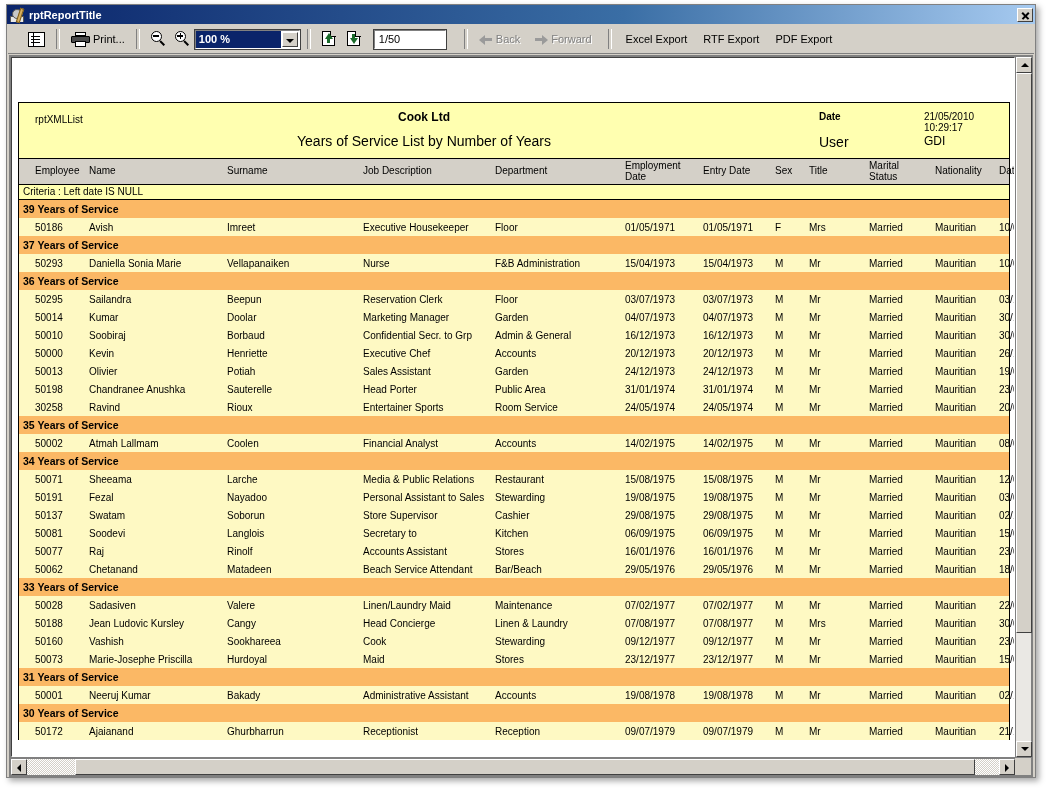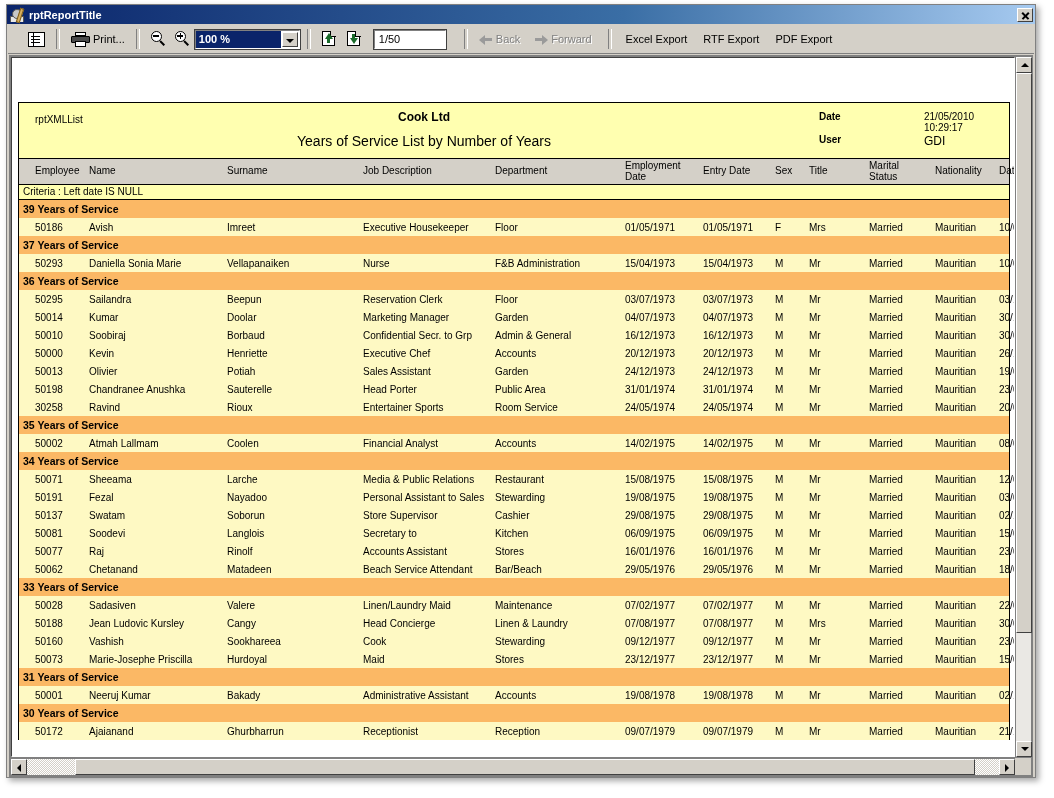--- a/index.html
+++ b/index.html
@@ -279,21 +279,21 @@
     padding-right: 180px;
   }
   .rpt-sub {
     position:absolute; left:0; right:0; top:30px;
     text-align:center;
     font-size:14px; color:#000;
     padding-right: 180px;
   }
   .rpt-meta-lbl1 { position:absolute; left:800px; top:8px; font-size:10px; font-weight:bold;}
   .rpt-meta-val1 { position:absolute; left:905px; top:8px; font-size:10px;}
-  .rpt-meta-lbl2 { position:absolute; left:800px; top:31px; font-size:10px; font-weight:bold;}
+  .rpt-meta-lbl2 { position:absolute; left:800px; top:31px; font-size:14px; font-weight:normal;}
   .rpt-meta-val2 { position:absolute; left:905px; top:31px; font-size:12px;}
 
   
   .col-header {
     margin: 0 6px;
     background:#d4d0c8;
     border:1px solid #000;
     border-top: 1px solid #000;
     border-bottom: 1px solid #000;
     height: 27px;

